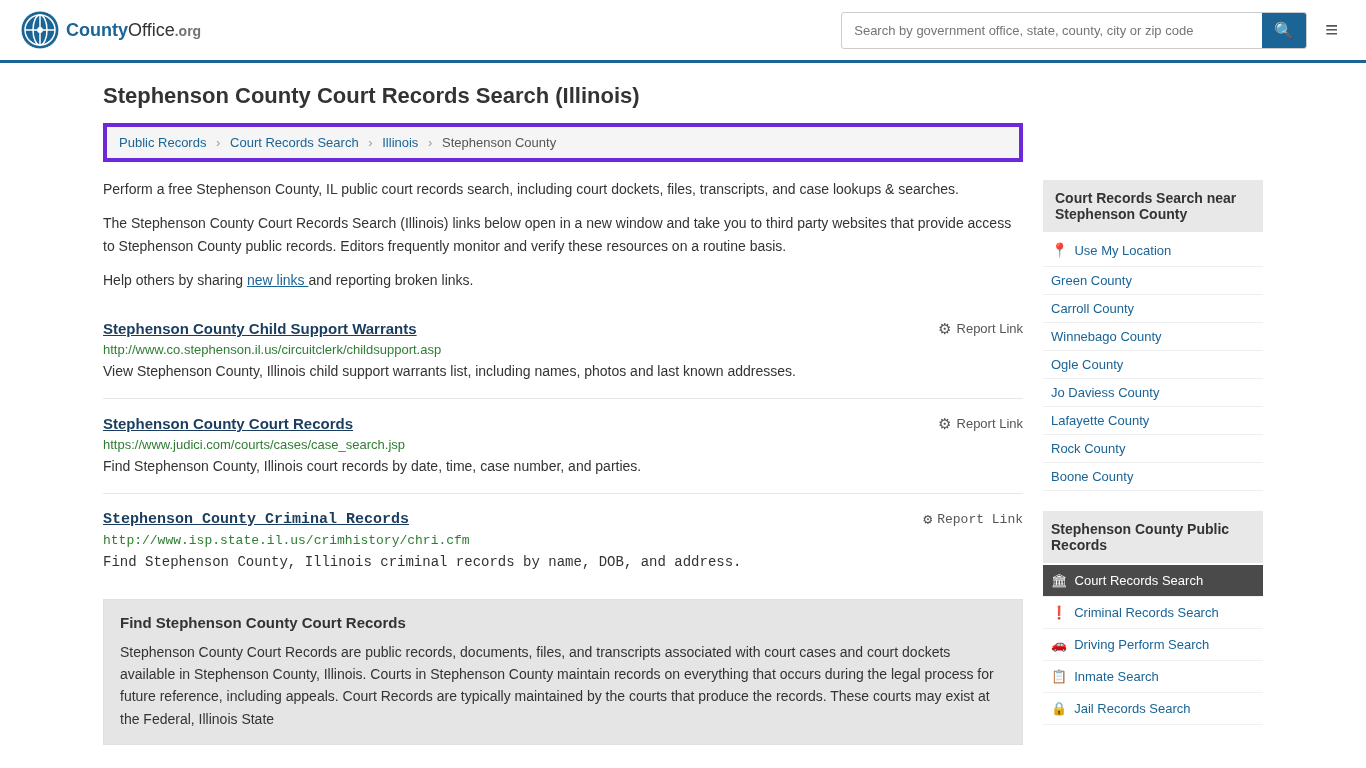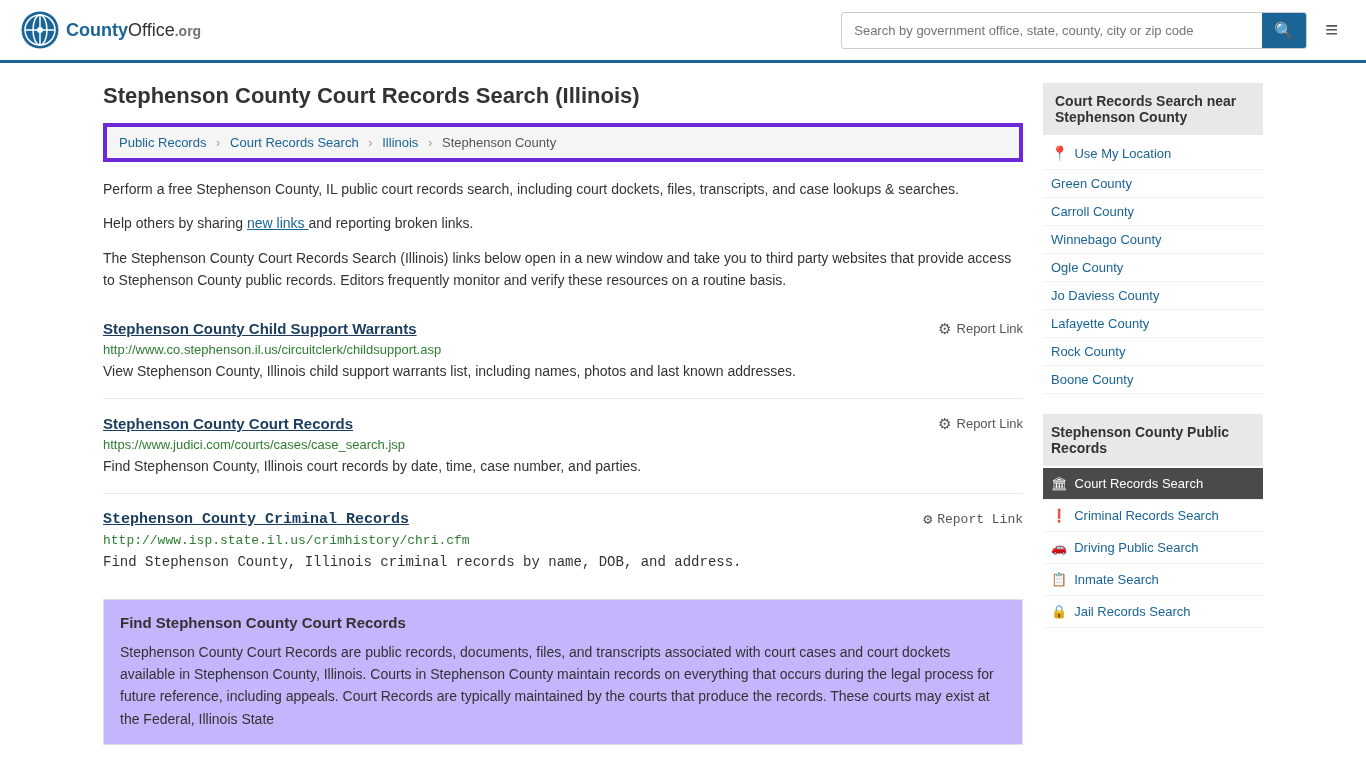--- a/index.html
+++ b/index.html
@@ -60,20 +60,21 @@
       padding: 4px 8px;
     }
 
     
     .main-container {
       max-width: 1200px;
       margin: 0 auto;
       padding: 20px 20px;
       display: flex;
       gap: 20px;
+      align-items: flex-end;
     }
 
     .content-area {
       flex: 1;
     }
 
     .page-title {
       font-size: 22px;
       font-weight: bold;
       color: #333;
@@ -141,21 +142,21 @@
       margin: 4px 0;
     }
     .result-desc {
       font-size: 14px;
       color: #333;
       line-height: 1.5;
     }
 
     
     .find-section {
-      background: #c4b5fd;
+      background: #e5e5e5;
       border: 1px solid #e0e0e0;
       padding: 14px 16px;
       margin-top: 10px;
     }
     .find-section h3 {
       font-size: 15px;
       font-weight: bold;
       color: #333;
       margin-bottom: 10px;
     }
@@ -279,26 +280,26 @@
       <span class="sep">›</span>
       <a href="#">Court Records Search</a>
       <span class="sep">›</span>
       <a href="#">Illinois</a>
       <span class="sep">›</span>
       <span>Stephenson County</span>
     </nav>
 
     <div class="description">
       <p>Perform a free Stephenson County, IL public court records search, including court dockets, files, transcripts, and case lookups &amp; searches.</p>
+      <p>The Stephenson County Court Records Search (Illinois) links below open in a new window and take you to third party websites that provide access to Stephenson County public records. Editors frequently monitor and verify these resources on a routine basis.</p>
       <p>
         <span>Help others by sharing</span>
         <a href="#"> new links </a>
         <span>and reporting broken links.</span>
       </p>
-      <p>The Stephenson County Court Records Search (Illinois) links below open in a new window and take you to third party websites that provide access to Stephenson County public records. Editors frequently monitor and verify these resources on a routine basis.</p>
     </div>
 
     <div>
 
       <div class="result-item">
         <div class="result-header">
           <span class="result-title">Stephenson County Child Support Warrants</span>
           <span class="report-link">
             <span class="icon">⚙</span>
             <span>Report Link</span>
@@ -372,21 +373,21 @@
         </li>
         <li>
           <a href="#">
             <span class="sidebar-icon">❗</span>
             <span>Criminal Records Search</span>
           </a>
         </li>
         <li>
           <a href="#">
             <span class="sidebar-icon">🚗</span>
-            <span>Driving Public Search</span>
+            <span>Driving Perform Search</span>
           </a>
         </li>
         <li>
           <a href="#">
             <span class="sidebar-icon">📋</span>
             <span>Inmate Search</span>
           </a>
         </li>
         <li>
           <a href="#">

